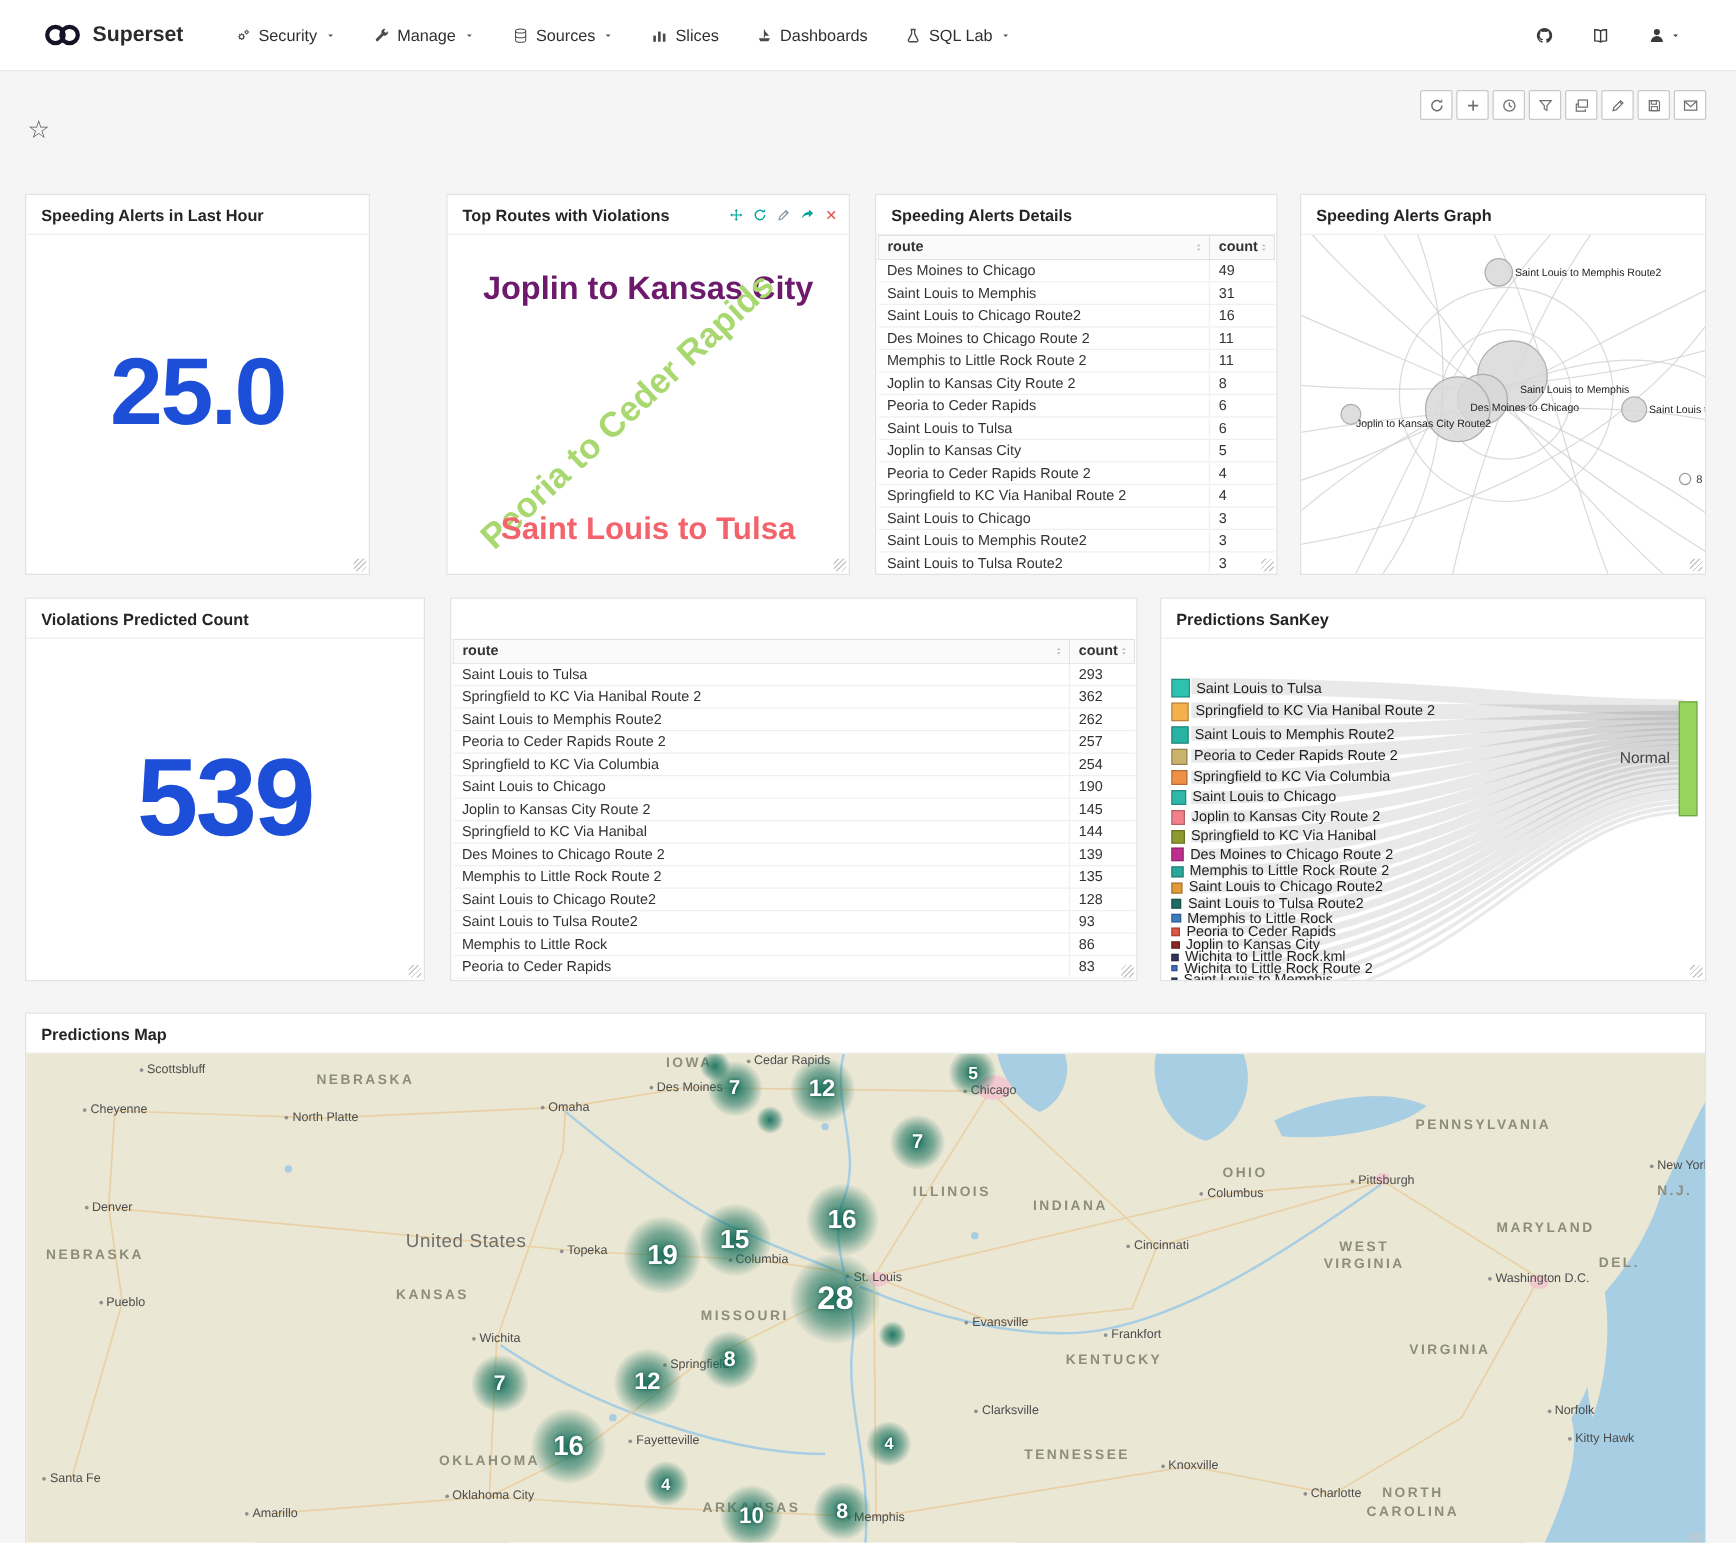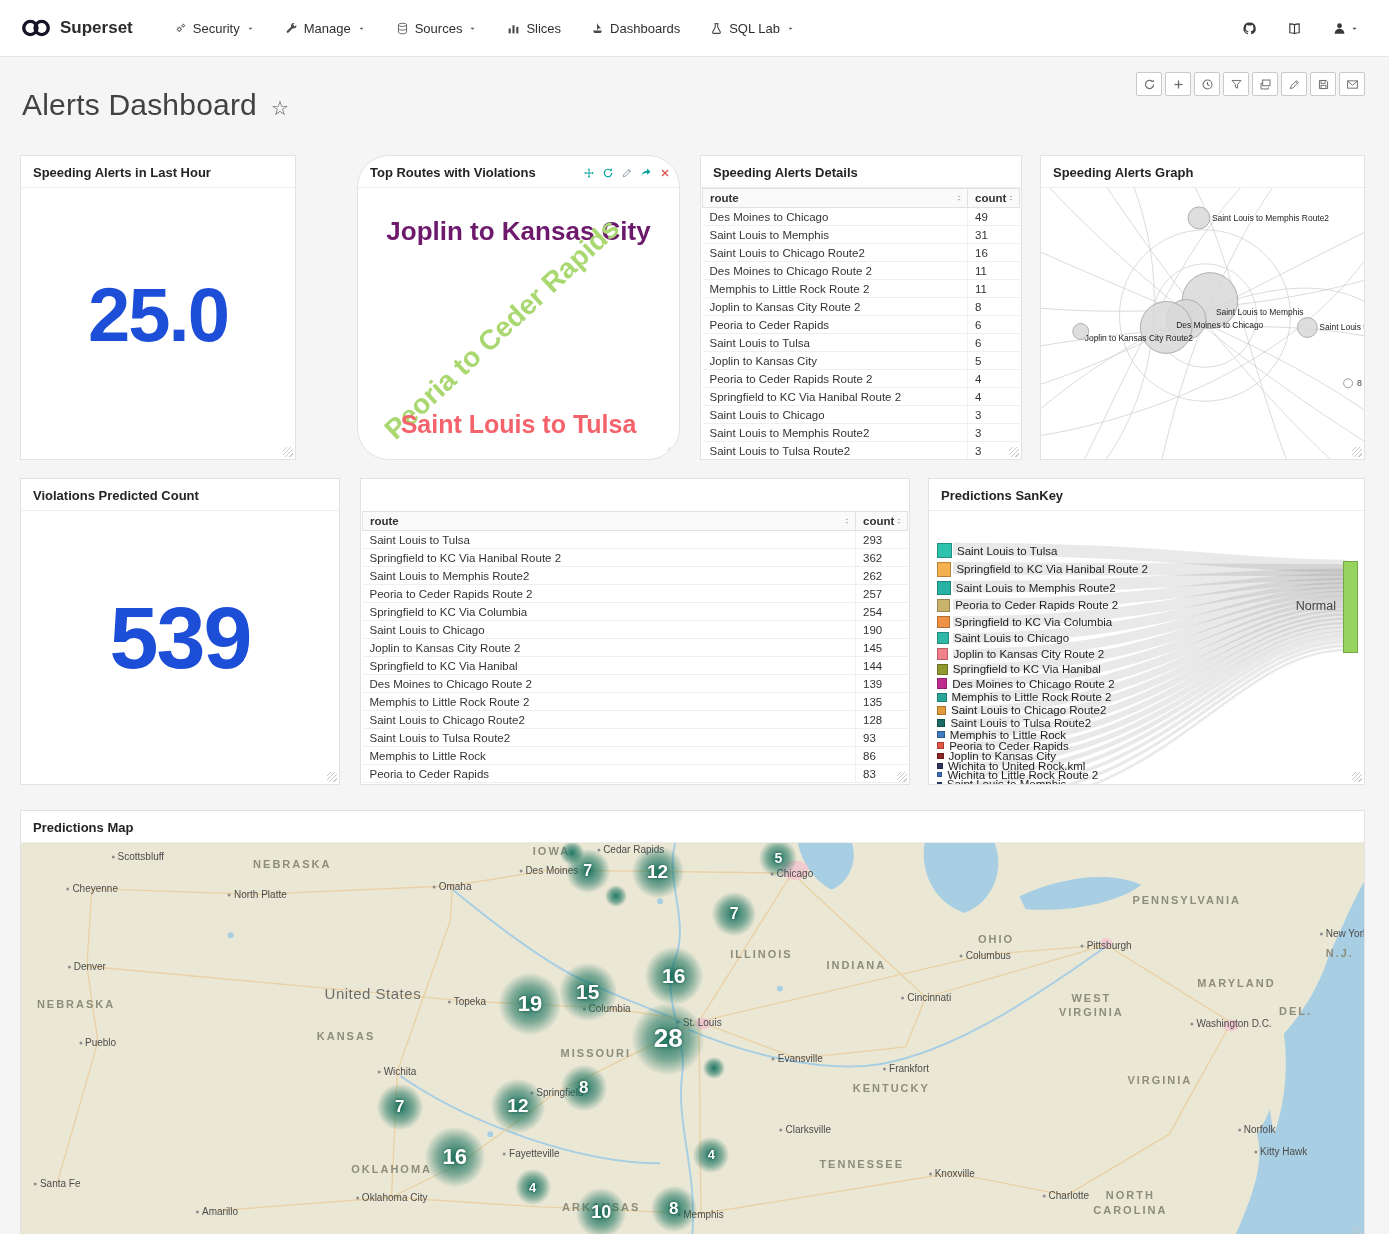--- a/index.html
+++ b/index.html
@@ -1,21 +1,21 @@
 <!DOCTYPE html>
 <html><head>
 <meta charset="utf-8">
 <style>
   * { box-sizing: border-box; margin: 0; padding: 0; }
   html,body { width:1389px; height:1234px; overflow:hidden; }
   body { position:relative; background:#f5f5f5; font-family:"Liberation Sans", sans-serif; color:#333; }
 
   
   .navbar { position:absolute; top:0; left:0; right:0; height:57px; background:#fff;
-            border-bottom:1px solid #e6e6e6; display:flex; align-items:center; padding:0 20px; z-index:50; }
+            border-bottom:1px solid #e6e6e6; display:flex; align-items:center; padding:0 34px; z-index:50; }
   .brand { display:flex; align-items:center; gap:8px; margin-right:26px; cursor:pointer; }
   .brand .icn { width:32px; height:20px; color:#141426; }
   .brand-text { font-size:17px; font-weight:700; color:#2b2b2b; }
   .nav-menu { list-style:none; display:flex; height:100%; }
   .nav-item { display:flex; align-items:center; gap:6px; padding:0 15px; font-size:13px; color:#2f2f2f; cursor:pointer; }
   .nav-item .icn { width:13px; height:13px; color:#4a4a4a; }
   .nav-item .caret { width:9px; height:9px; color:#555; }
   .nav-right { margin-left:auto; display:flex; align-items:center; gap:10px; }
   .nav-right-btn { background:none; border:none; display:flex; align-items:center; gap:3px; padding:6px 10px; cursor:pointer; color:#3a3a3a; }
   .nav-right-btn .icn { width:15px; height:15px; }
@@ -29,21 +29,21 @@
   .tb-btn { width:26px; height:24px; background:#fff; border:1px solid #c9c9c9; border-radius:2px;
             display:flex; align-items:center; justify-content:center; color:#6e6e6e; cursor:pointer; }
   .tb-btn .icn { width:13px; height:13px; }
 
   
   .panel { position:absolute; background:#fff; border:1px solid #e2e2e2; overflow:hidden; }
   .panel-title { font-size:13px; font-weight:700; color:#242424; padding:9px 12px 7px; border-bottom:1px solid #ededed; height:32px; }
   .rh { position:absolute; right:2px; bottom:2px; width:10px; height:10px; cursor:nwse-resize;
         background:repeating-linear-gradient(315deg, transparent 0 2px, #c9c9c9 2px 3px); }
   .p1 { left:20px;  top:155px; width:276px; height:305px; }
-  .p2 { left:357px; top:155px; width:323px; height:305px;border-radius:32px; }
+  .p2 { left:357px; top:155px; width:323px; height:305px; }
   .p3 { left:700px; top:155px; width:322px; height:305px; }
   .p4 { left:1040px;top:155px; width:325px; height:305px; }
   .p5 { left:20px;  top:478px; width:320px; height:307px; }
   .p6 { left:360px; top:478px; width:550px; height:307px; }
   .p7 { left:928px; top:478px; width:437px; height:307px; }
   .p8 { left:20px;  top:810px; width:1345px; height:429px; }
 
   .bignum { position:absolute; top:52%; left:50%; transform:translate(-50%,-50%);
             font-weight:700; color:#1d4ed8; letter-spacing:-2px; }
   .p1 .bignum { font-size:76px; }
@@ -233,21 +233,20 @@
         <span class="icn caret">
           <svg viewBox="0 0 16 16">
             <path d="M4.5 6.5l3.5 3.5 3.5-3.5z" fill="currentColor"></path>
           </svg>
         </span>
       </button>
     </div>
 </div>
 
 <div class="dash-header">
-  <h1>Alerts Dashboard</h1>
   <span class="fav-star">☆</span>
 </div>
 <div class="dash-toolbar" id="dash-toolbar">
     <button class="tb-btn">
       <span class="icn">
         <svg viewBox="0 0 16 16">
           <path d="M13 8a5 5 0 1 1-1.5-3.6" fill="none" stroke="currentColor" stroke-width="1.5"></path>
           <path d="M13.3 1.8v3.2h-3.2z" fill="currentColor"></path>
         </svg>
       </span>
@@ -636,21 +635,21 @@
       <div class="sk-row" style="top: 228.56px;">
         <span class="sk-sq" style="width: 7.2px; height: 7.2px; background: rgb(224, 85, 69);"></span>
         <span class="sk-label">Peoria to Ceder Rapids</span>
       </div>
       <div class="sk-row" style="top: 238.92px;">
         <span class="sk-sq" style="width: 6.6px; height: 6.6px; background: rgb(140, 39, 35);"></span>
         <span class="sk-label">Joplin to Kansas City</span>
       </div>
       <div class="sk-row" style="top: 248.6px;">
         <span class="sk-sq" style="width: 6px; height: 6px; background: rgb(48, 53, 94);"></span>
-        <span class="sk-label">Wichita to United Rock.kml</span>
+        <span class="sk-label">Wichita to Little Rock.kml</span>
       </div>
       <div class="sk-row" style="top: 257.8px;">
         <span class="sk-sq" style="width: 5.4px; height: 5.4px; background: rgb(63, 111, 186);"></span>
         <span class="sk-label">Wichita to Little Rock Route 2</span>
       </div>
       <div class="sk-row" style="top: 267px;">
         <span class="sk-sq" style="width: 4.8px; height: 4.8px; background: rgb(49, 67, 107);"></span>
         <span class="sk-label">Saint Louis to Memphis</span>
       </div>
     </div>

